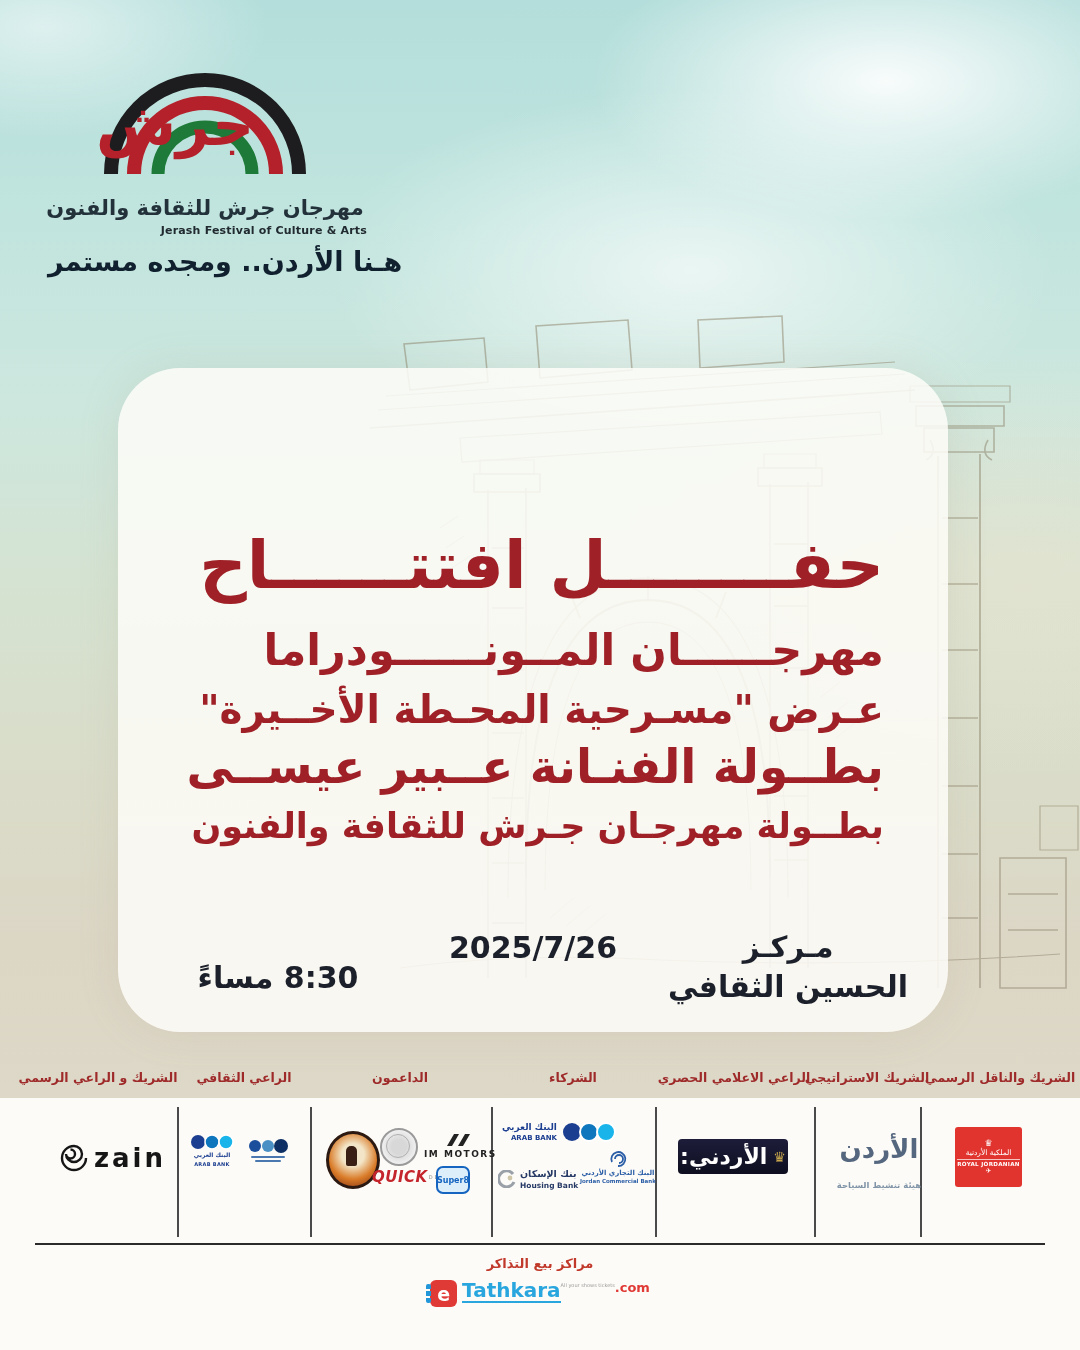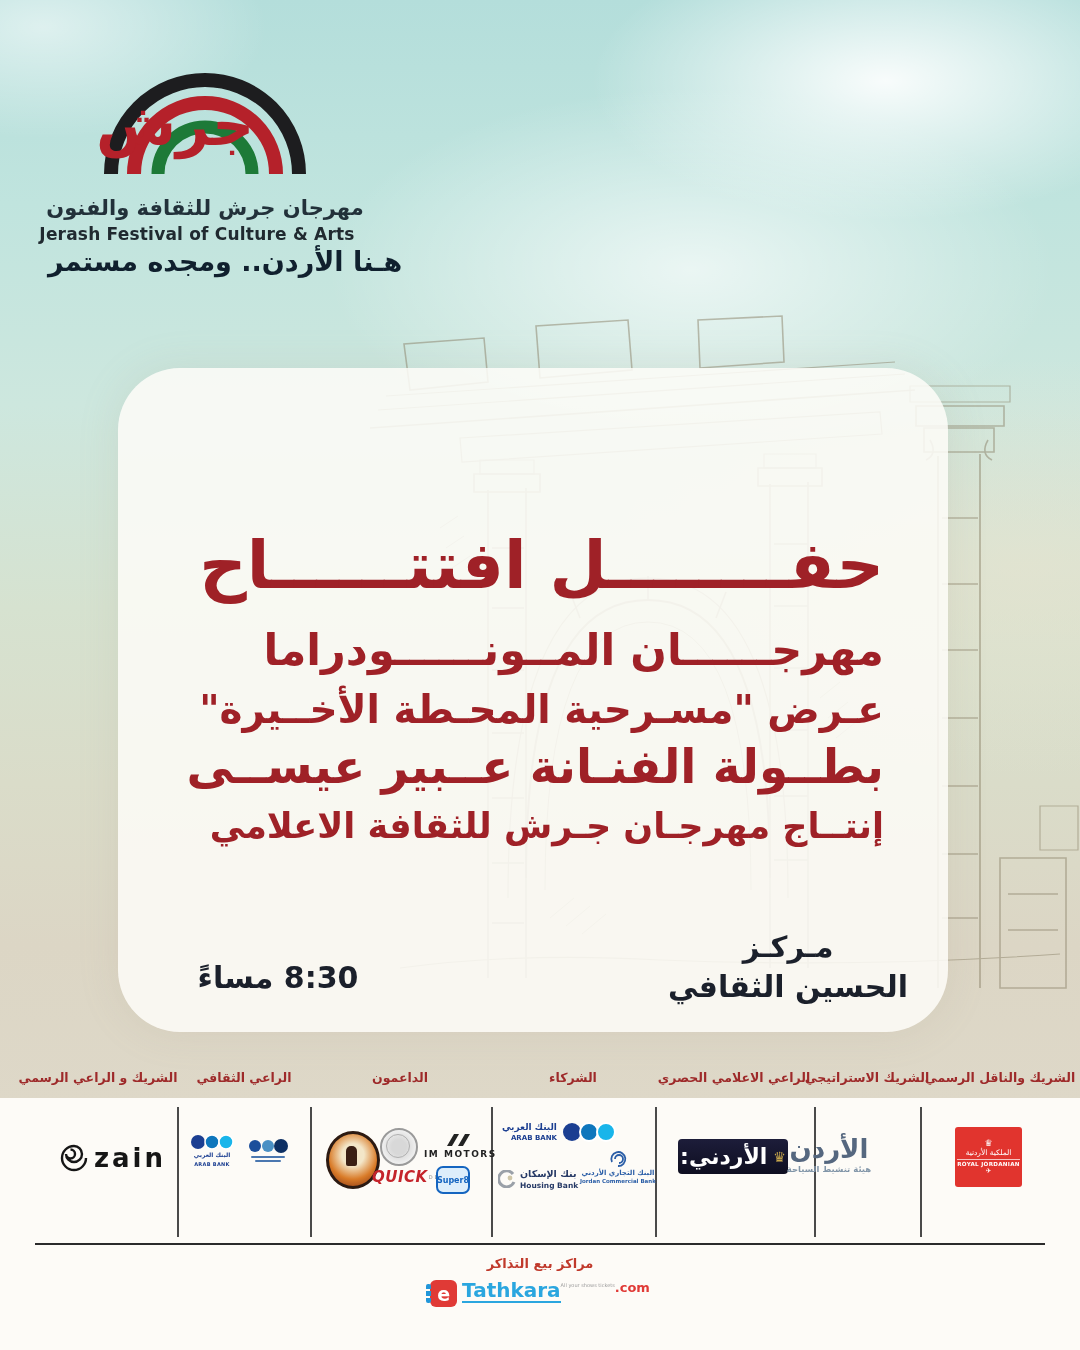--- a/index.html
+++ b/index.html
@@ -10,21 +10,21 @@
       radial-gradient(ellipse 520px 260px at 64% 20%, rgba(255,255,255,.65), rgba(255,255,255,0) 70%),
       radial-gradient(ellipse 320px 160px at 4% 2%, rgba(255,255,255,.55), rgba(255,255,255,0) 70%),
       radial-gradient(ellipse 600px 300px at 95% 42%, rgba(235,227,206,.55), rgba(255,255,255,0) 70%),
       linear-gradient(180deg,#b4dedb 0%,#c0e4de 15%,#cde7de 30%,#d6e2d0 45%,#dadcc9 58%,#dcd6c5 70%,#ded8c8 82%,#e1dbcc 100%);
   }
   .abs{position:absolute;}
   .rtl{direction:rtl;unicode-bidi:plaintext;}
   
   #logo-callig{left:158px;top:96px;width:96px;text-align:center;font-size:58px;font-weight:bold;color:#b5212a;line-height:1;}
   #logo-ar{left:45px;top:196px;width:320px;text-align:center;font-size:21px;font-weight:bold;color:#22313a;}
-  #logo-en{left:37px;top:224px;width:320px;text-align:center;font-size:17px;font-weight:bold;color:#202a30;letter-spacing:.2px;}
+  #logo-en{left:47px;top:224px;width:320px;text-align:right;font-size:11px;font-weight:bold;color:#202a30;letter-spacing:.2px;}
   #tagline{left:30px;top:246px;width:390px;text-align:center;font-size:27px;font-weight:bold;color:#10202e;}
   
   #card{left:118px;top:368px;width:830px;height:664px;border-radius:62px;background:rgba(253,251,247,.87);box-shadow:0 0 40px rgba(160,150,130,.15);}
   .red{color:#9f2127;}
   .cardline{position:absolute;right:64px;left:40px;text-align:right;direction:rtl;font-weight:bold;line-height:1.15;}
   #t1{top:160px;font-size:66px;letter-spacing:1px;}
   #t2{top:258px;font-size:43px;}
   #t3{top:320px;font-size:39px;}
   #t4{top:372px;font-size:47px;}
   #t5{top:438px;font-size:35px;}
@@ -69,21 +69,21 @@
   .bank-en{font-size:7px;font-weight:bold;color:#1b3e91;}
   .hb-ar{font-size:9.5px;font-weight:bold;color:#273a66;direction:rtl;}
   .hb-en{font-size:7.5px;font-weight:bold;color:#273a66;}
   .jcb-ar{font-size:7px;font-weight:bold;color:#2b5ea7;direction:rtl;}
   .jcb-en{font-size:5.5px;font-weight:bold;color:#2b5ea7;}
   
   #urduni{left:678px;top:1139px;width:110px;height:35px;border-radius:4px;background:linear-gradient(180deg,#1d1d3a,#0e0e20);gap:6px;flex-direction:row-reverse;}
   #urduni .crown{color:#c9a84c;font-size:14px;line-height:1;}
   #urduni .name{color:#fff;font-size:22px;font-weight:bold;direction:rtl;line-height:1;}
   
-  #jtb{left:784px;top:1136px;width:90px;flex-direction:column;gap:2px;}
+  #jtb{left:834px;top:1136px;width:90px;flex-direction:column;gap:18px;}
   #jtb .j1{font-size:26px;font-weight:900;color:#55677f;direction:rtl;line-height:1;}
   #jtb .j2{font-size:8.5px;font-weight:bold;color:#8195a8;direction:rtl;}
   
   #rj{left:955px;top:1127px;width:67px;height:56px;border-radius:3px;background:#e1342e;flex-direction:column;gap:1px;padding:2px 0;}
   #rj .crown{color:#fff;font-size:9px;line-height:1;}
   #rj .cal{color:#fff;font-size:7.5px;font-weight:normal;direction:rtl;line-height:1.1;}
   #rj .en{color:#fff;font-size:5.6px;font-weight:bold;letter-spacing:.3px;border-top:1px solid rgba(255,255,255,.7);padding-top:1px;}
   #rj .plane{color:#fff;font-size:7px;line-height:1;}
   
   #footer-line{left:35px;top:1243px;width:1010px;height:2px;background:#2b2b2b;}
@@ -170,27 +170,28 @@
   <div class="abs rtl" id="logo-callig">جرش</div>
   <div class="abs rtl" id="logo-ar">مهرجان جرش للثقافة والفنون</div>
   <div class="abs" id="logo-en">Jerash Festival of Culture &amp; Arts</div>
   <div class="abs rtl" id="tagline">هـنا الأردن.. ومجده مستمر</div>
 
   <div class="abs" id="card">
     <div class="cardline red" id="t2">مهرجــــــان المــونــــــودراما</div>
     <div class="cardline red" id="t1">حفــــــــل افتتــــــاح</div>
     <div class="cardline red" id="t3">عـرض "مسـرحية المحـطة الأخــيرة"</div>
     <div class="cardline red" id="t4">بطــولة الفنـانة عــبير عيســى</div>
-    <div class="cardline red" id="t5">إنتــاج مهرجـان جـرش للثقافة الاعلامي</div>
+    <div class="cardline red" id="t5">بطــولة مهرجـان جـرش للثقافة والفنون</div>
 
     <div class="info-col" id="info-venue">
       <div class="l1">مـركـز</div>
       <div class="l2">الحسين الثقافي</div>
     </div>
     <div class="info-col" id="info-date">
+      <div class="l2">2025/7/26</div>
     </div>
     <div class="info-col rtl" id="info-time">8:30 مساءً</div>
   </div>
 
   <div class="abs" id="white-strip"></div>
 
   <div class="sp-label" style="left:3px">الشريك و الراعي الرسمي</div>
   <div class="sp-label" style="left:149px">الراعي الثقافي</div>
   <div class="sp-label" style="left:305px">الداعمون</div>
   <div class="sp-label" style="left:478px">الشركاء</div>

